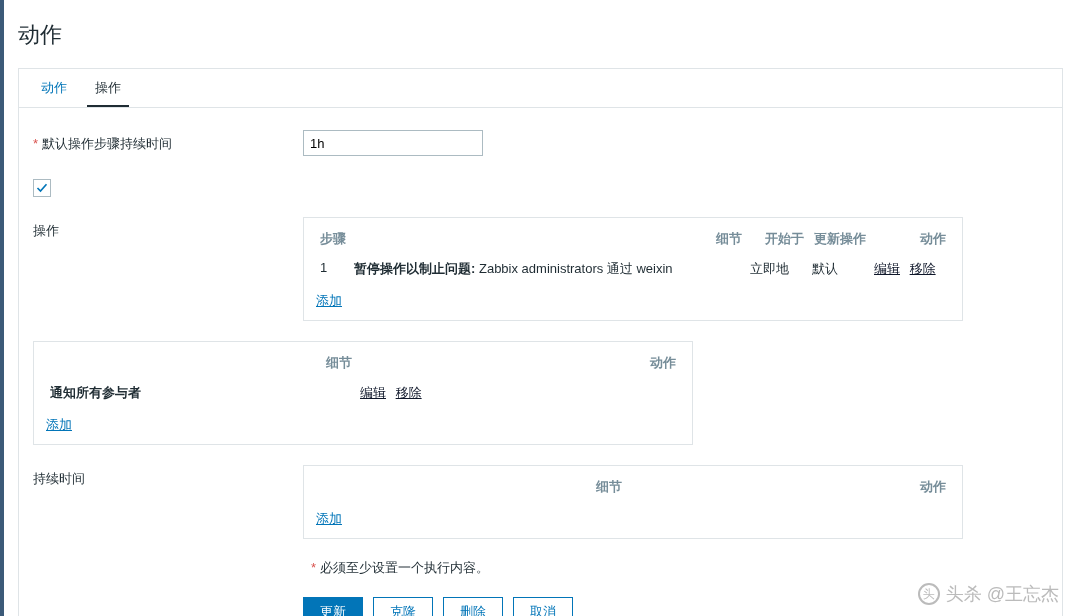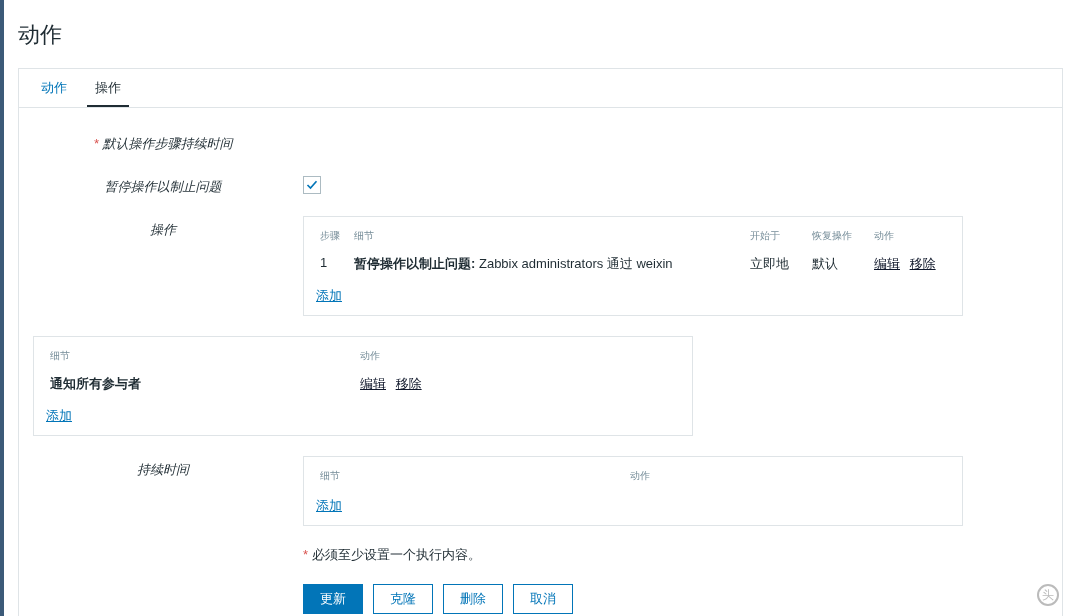--- a/index.html
+++ b/index.html
@@ -49,25 +49,24 @@
     .form-area {
       padding: 22px 14px 14px 14px;
     }
     .form-row {
       display: flex;
       align-items: flex-start;
       margin-bottom: 20px;
     }
     .form-label {
       width: 270px;
-      text-align: center;
+      text-align: left;
       padding-right: 10px;
       padding-top: 5px;
       color: #1f2c33;
-      font-style: italic;
     }
     .form-label .req {
       color: #d9534f;
       margin-right: 4px;
     }
     .form-control {
       flex: 0 0 auto;
     }
     .text-input {
       border: 1px solid #acbbc2;
@@ -93,25 +92,25 @@
     .table-box {
       border: 1px solid #dfe4e7;
       width: 660px;
       padding: 8px 12px 10px 12px;
     }
     .tbl {
       width: 100%;
       border-collapse: collapse;
     }
     .tbl th {
-      text-align: left;
-      font-weight: normal;
+      text-align: right;
+      font-weight: bold;
       color: #768d99;
       padding: 4px 4px 6px 4px;
-      font-size: 10px;
+      font-size: 13px;
     }
     .tbl td {
       padding: 6px 4px;
       vertical-align: top;
     }
     .bold {
       font-weight: bold;
     }
     .add-link {
       color: #0275b8;
@@ -189,26 +188,26 @@
       <div class="tab">动作</div>
       <div class="tab active">操作</div>
     </div>
 
     <div class="form-area">
 
       <div class="form-row">
         <div class="form-label">
           <span class="req">*</span><span>默认操作步骤持续时间</span>
         </div>
-      </div>
-
-      <div class="form-row">
-        <div class="form-label">
-          <span>暂停操作以制止问题</span>
-        </div>
+        <div class="form-control">
+          <input type="text" class="text-input" value="1h" style="">
+        </div>
+      </div>
+
+      <div class="form-row">
         <div class="form-control">
           <span class="checkbox">
             <svg viewBox="0 0 16 16">
               <path d="M2 8 L6 12 L14 3" stroke="#0275b8" stroke-width="2.2" fill="none"></path>
             </svg>
           </span>
         </div>
       </div>
 
       <div class="form-row">
@@ -216,21 +215,21 @@
           <span>操作</span>
         </div>
         <div class="form-control">
           <div class="table-box">
             <table class="tbl">
               <thead>
                 <tr>
                   <th class="col-step">步骤</th>
                   <th>细节</th>
                   <th class="col-start">开始于</th>
-                  <th class="col-dur">恢复操作</th>
+                  <th class="col-dur">更新操作</th>
                   <th class="col-act">动作</th>
                 </tr>
               </thead>
               <tbody>
                 <tr>
                   <td>1</td>
                   <td>
                     <span class="bold">暂停操作以制止问题:</span><span> Zabbix administrators 通过 weixin</span>
                   </td>
                   <td>立即地</td>
@@ -286,21 +285,21 @@
                   <th class="col-detail">细节</th>
                   <th>动作</th>
                 </tr>
               </thead>
             </table>
             <span class="add-link">添加</span>
           </div>
         </div>
       </div>
 
-      <div class="form-row" style="margin-bottom:6px;">
+      <div class="form-row" style="margin-bottom:6px;gap:8px;">
         <div class="form-label"></div>
         <div class="form-control hint-row">
           <span class="req">*</span><span>必须至少设置一个执行内容。</span>
         </div>
       </div>
 
       <div class="form-row" style="margin-bottom:0;">
         <div class="form-label"></div>
         <div class="form-control buttons">
           <button class="btn primary">更新</button>
@@ -309,13 +308,14 @@
           <button class="btn">取消</button>
         </div>
       </div>
 
     </div>
   </div>
 </div>
 
 <div class="watermark">
   <span class="watermark-icon">头</span>
+  <span>头杀 @王忘杰</span>
 </div>
 
 </body></html>

